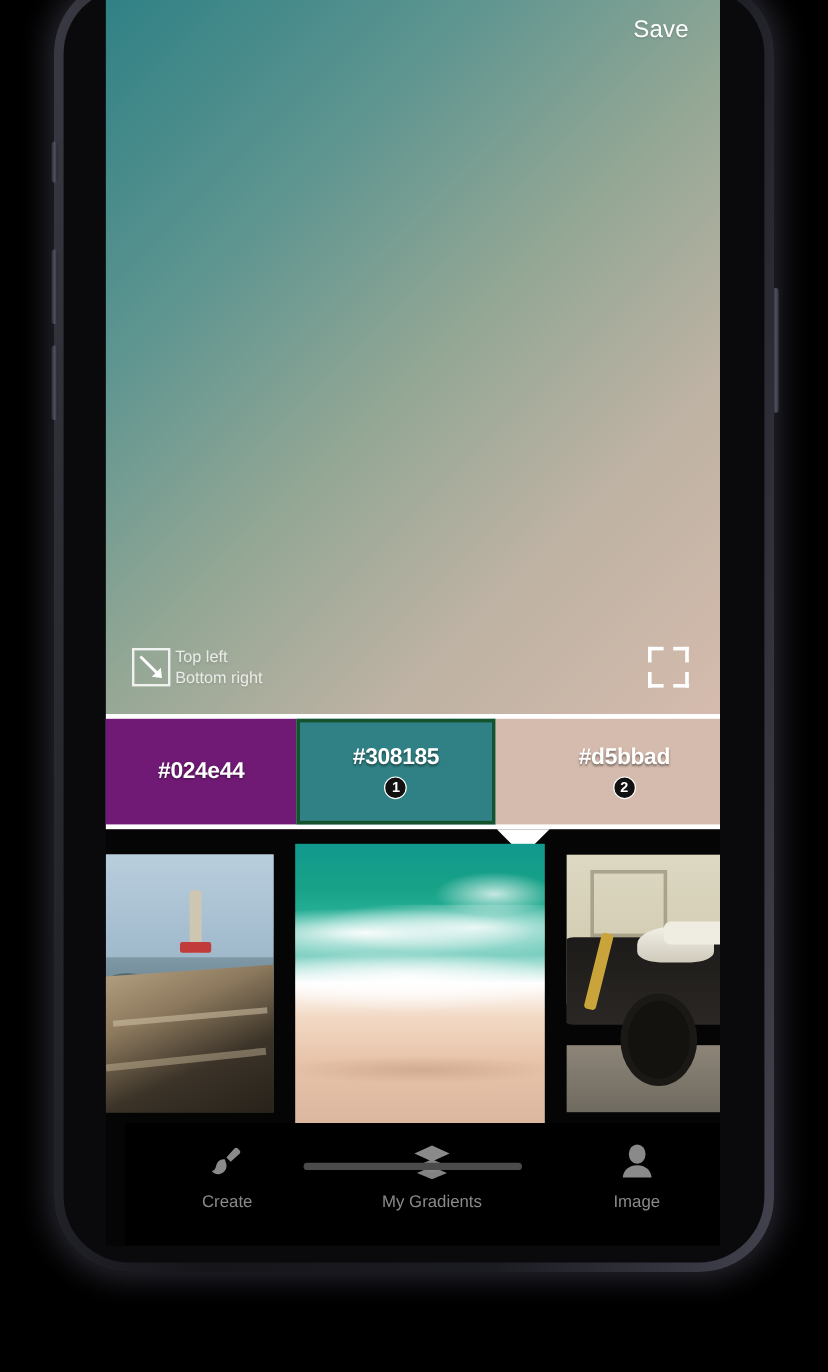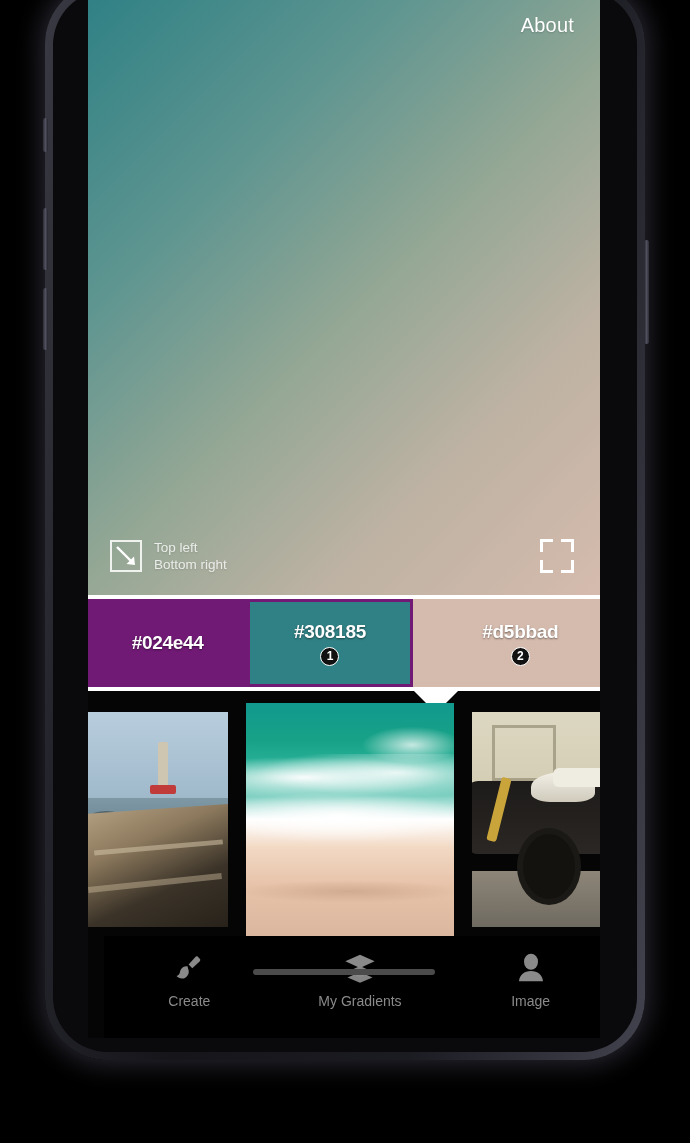--- a/index.html
+++ b/index.html
@@ -51,21 +51,21 @@
     position:absolute; right:26px; top:14px;
     color:#fff; font-size:20px; letter-spacing:.2px;
     text-shadow:0 1px 2px rgba(0,0,0,.18);
     background:transparent; border:none; cursor:pointer;
     font-family:"Liberation Sans", sans-serif;
   }
 
   
   #direction-control {
     position:absolute; left:22px; bottom:22px;
-    display:flex; align-items:center; gap:12px;
+    display:flex; align-items:center; gap:4px;
   }
   #direction-icon {
     width:32px; height:32px;
     border:2px solid rgba(255,255,255,.85);
     position:relative;
   }
   #direction-icon svg { position:absolute; left:3px; top:3px; }
   #direction-labels {
     color:rgba(255,255,255,.80);
     font-size:13.5px; line-height:17px;
@@ -91,21 +91,21 @@
     width:512px; height:96px;
     display:flex; background:#fff;
     padding:4px 0;
   }
   .swatch {
     flex:1; position:relative;
     display:flex; flex-direction:column;
     align-items:center; justify-content:center;
     cursor:pointer;
   }
-  .swatch.selected { border:3px solid #701a75; }
+  .swatch.selected { border:3px solid #14532d; }
   .swatch-hex {
     color:#fff; font-size:19px; font-weight:bold;
     text-shadow:0 1px 2px rgba(0,0,0,.45);
     letter-spacing:-.3px;
   }
   .swatch-badge {
     margin-top:4px;
     width:19px; height:19px; border-radius:50%;
     background:#111; color:#fff;
     font-size:12px; font-weight:bold;
@@ -208,21 +208,21 @@
 
 <div class="hw-btn" id="btn-silent"></div>
 <div class="hw-btn" id="btn-volup"></div>
 <div class="hw-btn" id="btn-voldn"></div>
 <div class="hw-btn" id="btn-power"></div>
 
 <div id="screen">
 
   <div id="gradient-preview" style="background: linear-gradient(135deg, rgb(48, 129, 133) 0%, rgb(94, 149, 144) 28%, rgb(148, 167, 149) 52%, rgb(189, 178, 163) 74%, rgb(213, 187, 173) 100%);">
 
-    <button id="save-button">About</button>
+    <button id="save-button">Save</button>
 
     <div id="direction-control">
       <div id="direction-icon">
         <svg width="22" height="22" viewBox="0 0 22 22">
           <line x1="2" y1="2" x2="18" y2="18" stroke="#ffffff" stroke-width="2.4"></line>
           <polygon points="20,20 11.5,19 19,11.5" fill="#ffffff"></polygon>
         </svg>
       </div>
       <div id="direction-labels">
         <div>Top left</div>

